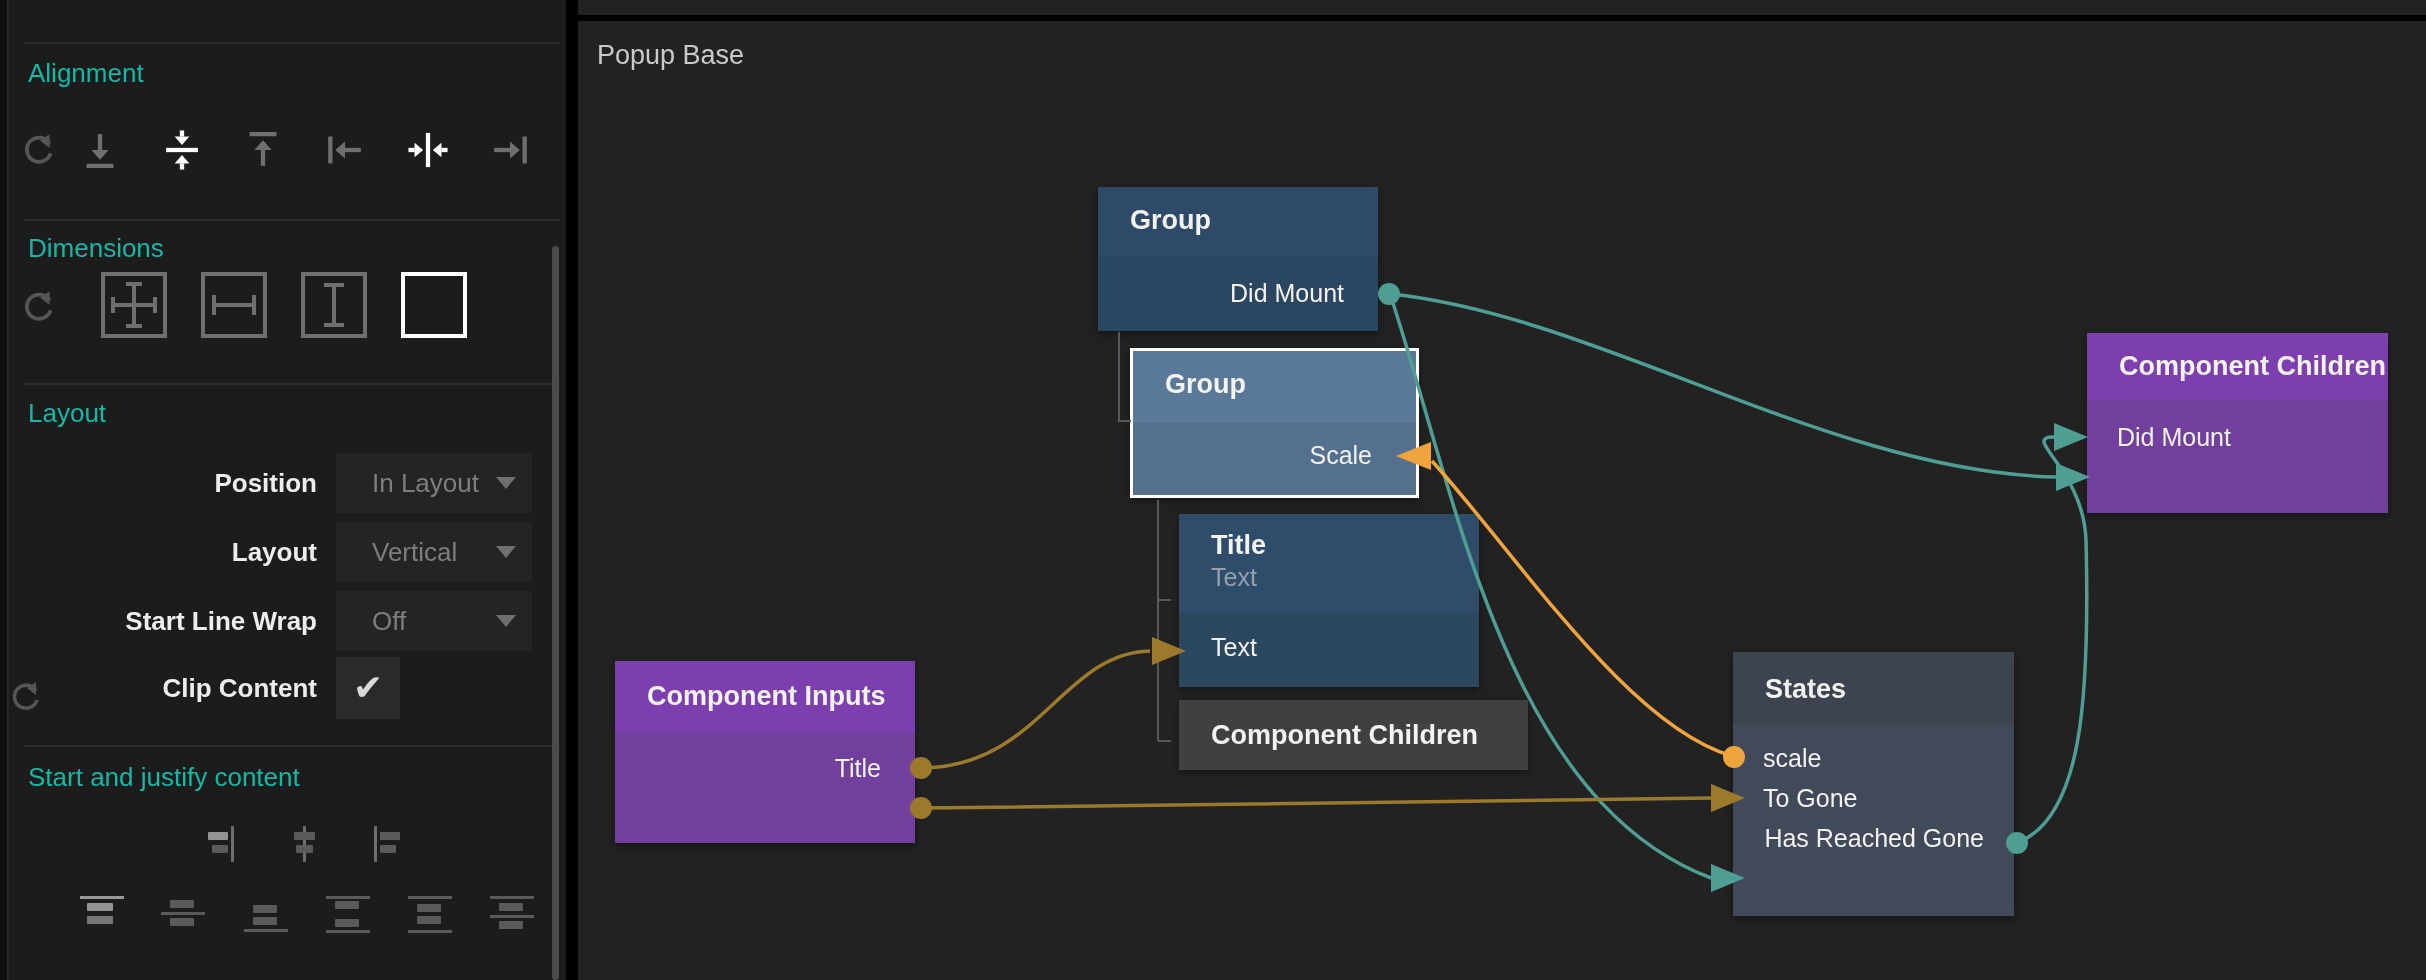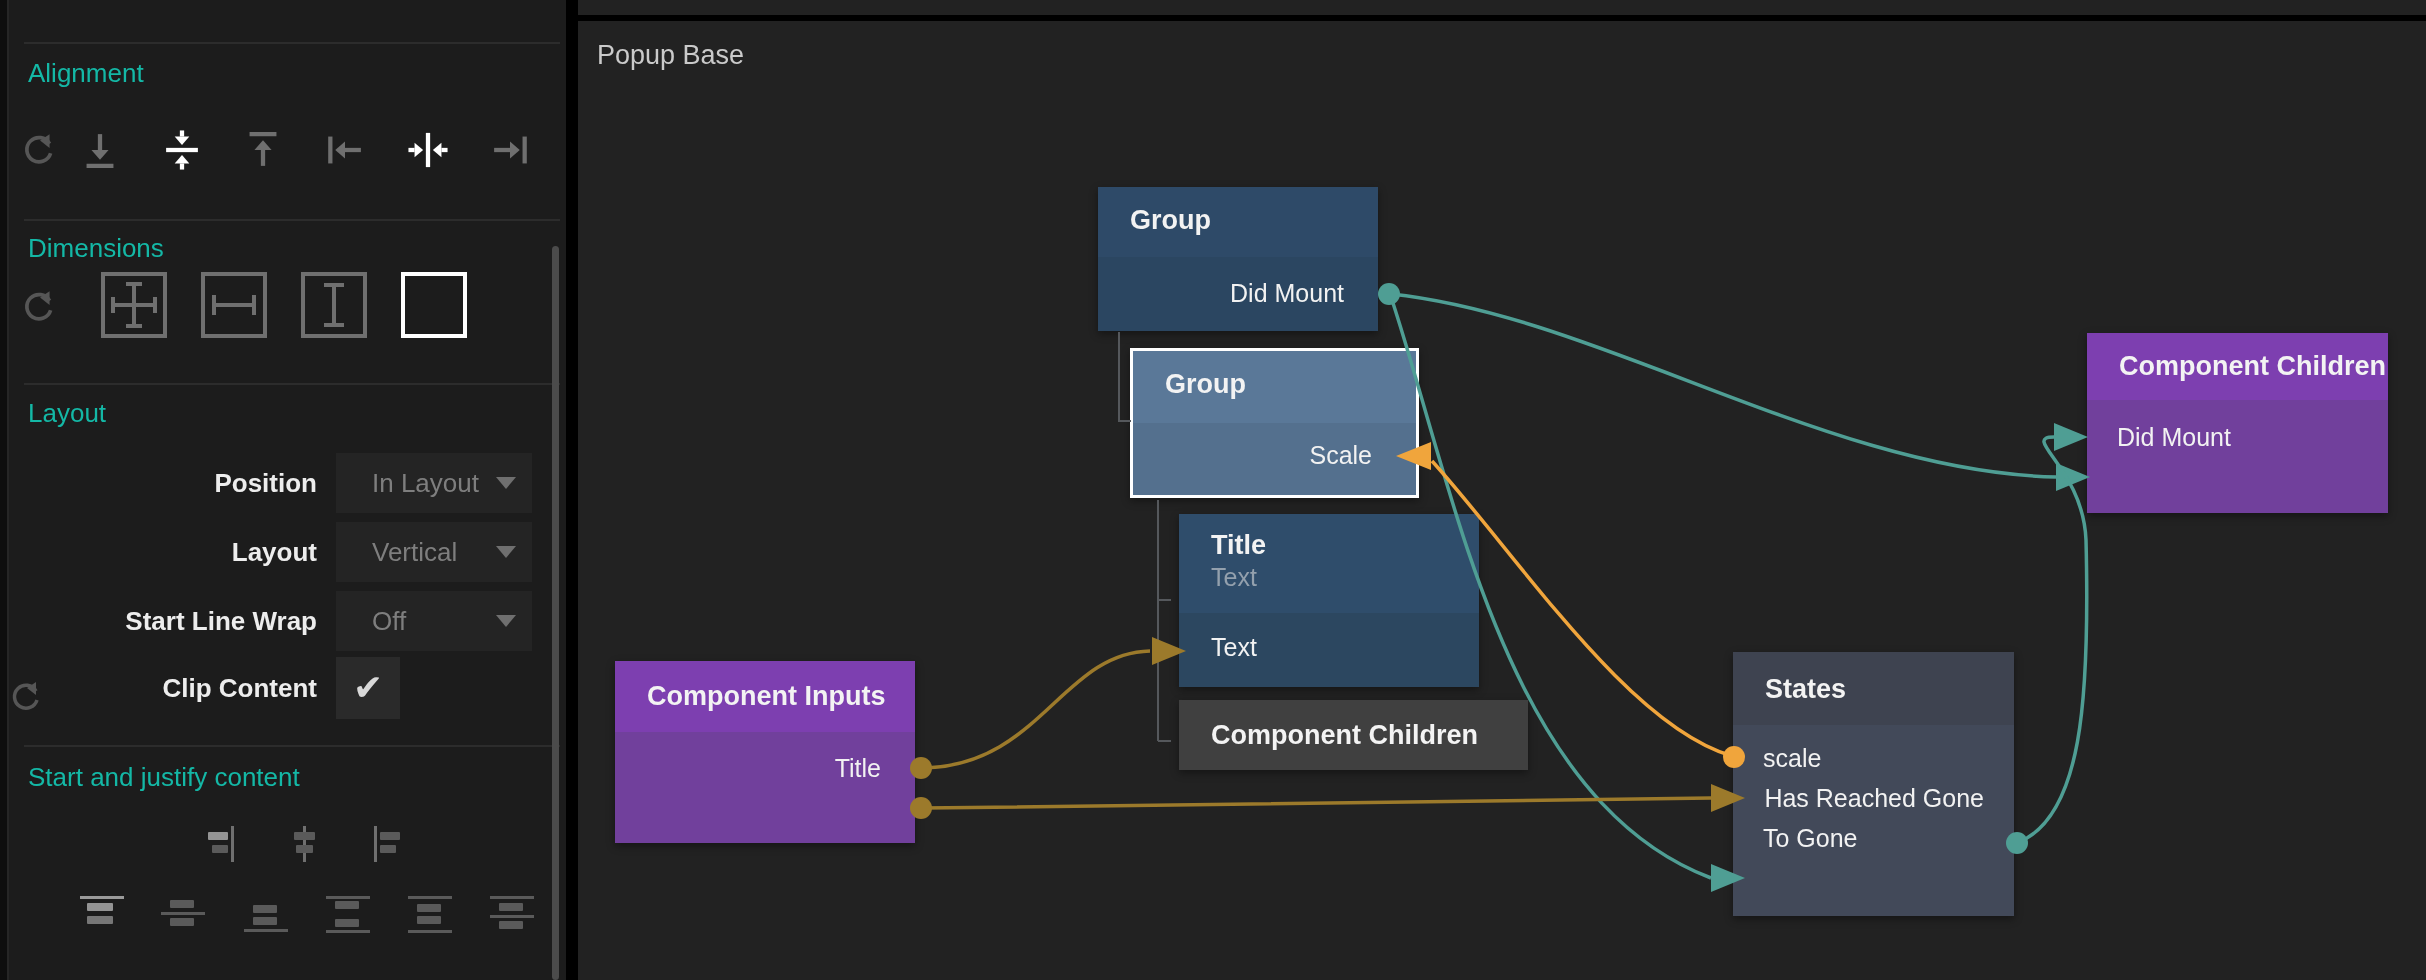--- a/index.html
+++ b/index.html
@@ -309,22 +309,22 @@
   <div class="hd"><span class="ttl">Component Inputs</span></div>
   <div class="bd">
     <div class="prow pr">Title</div>
   </div>
 </div>
 
 <div class="node" id="n-states">
   <div class="hd"><span class="ttl">States</span></div>
   <div class="bd">
     <div class="prow">scale</div>
+    <div class="prow">To Gone</div>
     <div class="prow pr">Has Reached Gone</div>
-    <div class="prow">To Gone</div>
   </div>
 </div>
 
 <div class="node" id="n-outputs">
   <div class="hd"><span class="ttl">Component Children</span></div>
   <div class="bd">
     <div class="prow">Did Mount</div>
   </div>
 </div>
 

